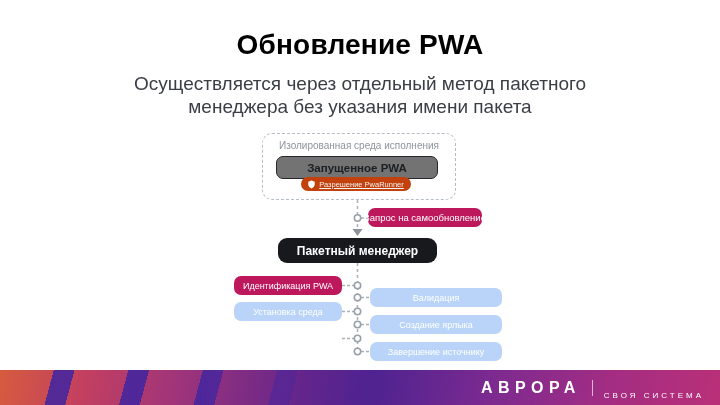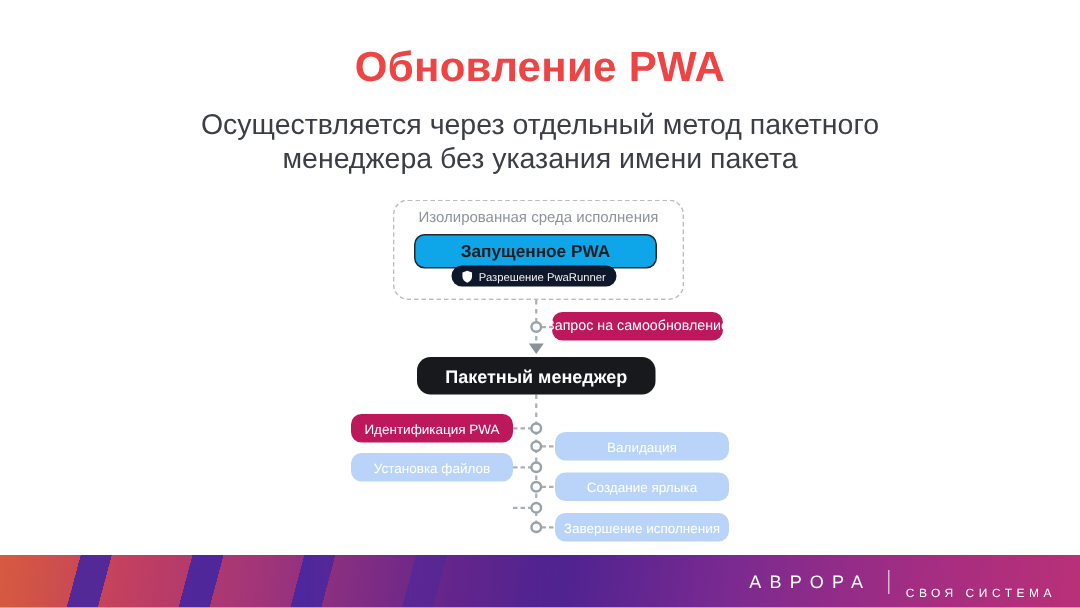--- a/index.html
+++ b/index.html
@@ -3,81 +3,81 @@
 <meta charset="utf-8">
 <style>
   html,body{margin:0;padding:0;background:#888;}
   .slide{
     position:relative;width:720px;height:405px;background:#ffffff;
     overflow:hidden;font-family:"Liberation Sans",sans-serif;
   }
   
   .title{
     position:absolute;top:29px;left:0;width:720px;text-align:center;
-    font-size:28px;font-weight:bold;color:#ef4444;letter-spacing:.2px;
+    font-size:28px;font-weight:bold;color:#000000;letter-spacing:.2px;
   }
   .subtitle{
     position:absolute;top:72px;left:0;width:720px;text-align:center;
     font-size:19px;line-height:23px;color:#3b3f45;font-weight:400;
   }
   
   .diagram{position:absolute;inset:0;padding-left:32px;}
   .env-box{
     position:absolute;left:262px;top:133px;width:194px;height:67px;
     border:1.5px dashed #b7bdc5;border-radius:10px;box-sizing:border-box;
   }
   .env-label{
     position:absolute;left:262px;top:140px;width:194px;text-align:center;
     font-size:10px;color:#8d939c;
   }
   .pwa-box{
     position:absolute;left:276px;top:156px;width:162px;height:23px;
-    background:#0ea5e9;border:1.5px solid #24282d;border-radius:7px;
+    background:#737373;border:1.5px solid #24282d;border-radius:7px;
     box-sizing:border-box;display:flex;align-items:center;justify-content:center;
     font-size:11.5px;font-weight:bold;color:#1b1e22;
   }
   .perm-pill{
     position:absolute;left:301px;top:177px;width:110px;height:14px;
-    background:#0f172a;border-radius:8px;display:flex;align-items:center;
-    justify-content:center;gap:4px;color:#f2f3f4;font-size:7.5px;
+    background:#c2410c;border-radius:8px;display:flex;align-items:center;
+    justify-content:center;gap:4px;color:#f2f3f4;font-size:7.5px;text-decoration:underline;
   }
   .chip{
     position:absolute;display:flex;align-items:center;justify-content:center;
     color:#ffffff;font-size:9px;border-radius:7px;white-space:nowrap;
   }
   .chip.bright{background:#be185d;}
   .chip.light{background:#b9d4f8;}
   .request{left:368px;top:208px;width:114px;height:19px;font-size:9.5px;}
   .manager{
     position:absolute;left:278px;top:238px;width:159px;height:25px;
     background:#17191d;border-radius:9px;display:flex;align-items:center;
     justify-content:center;color:#ffffff;font-size:12px;font-weight:bold;
   }
   .stepL{left:234px;width:108px;height:19px;}
-  .stepR{left:370px;width:116px;height:19px;text-align:right;}
+  .stepR{left:370px;width:132px;height:19px;text-align:right;}
   .svg-overlay{position:absolute;inset:0;pointer-events:none;}
   
   .footer{
     position:absolute;left:0;top:370px;width:720px;height:35px;
     background:linear-gradient(98deg,#d65b3f 0%,#c23f60 12%,#a23579 24%,
       #63258c 42%,#4f2390 52%,#7c2a90 68%,#a42d82 85%,#b93077 100%);
   }
   .stripes{
     position:absolute;inset:0;
     background:repeating-linear-gradient(105deg,
       transparent 0px,transparent 52px,
       rgba(70,38,158,0.9) 52px,rgba(70,38,158,0.9) 72px);
     -webkit-mask-image:linear-gradient(to right,#000 0%,#000 28%,transparent 52%);
     mask-image:linear-gradient(to right,#000 0%,#000 28%,transparent 52%);
   }
   .brandbar{
     position:absolute;right:16px;top:0;height:35px;display:flex;
     align-items:center;gap:11px;color:#ffffff;
   }
-  .brand{font-size:12px;font-weight:normal;letter-spacing:5.5px;}
+  .brand{font-size:16px;font-weight:bold;letter-spacing:5.5px;}
   .brand-divider{width:1px;height:16px;background:rgba(255,255,255,.65);}
   .tagline{font-size:8px;letter-spacing:3px;font-weight:400;margin-top:16px;}
 </style>
 </head>
 <body>
 
 <div class="slide">
 
   <div class="title">Обновление PWA</div>
   <div class="subtitle">
@@ -122,25 +122,25 @@
         <path d="M6 0 L11.5 2.2 V7 C11.5 10.3 8.8 12.6 6 13.8 C3.2 12.6 0.5 10.3 0.5 7 V2.2 Z" fill="#ffffff"></path>
       </svg>
       <span>Разрешение PwaRunner</span>
     </div>
 
     <div class="chip bright request">Запрос на самообновление</div>
 
     <div class="manager">Пакетный менеджер</div>
 
     <div class="chip bright stepL" style="top:276px">Идентификация PWA</div>
-    <div class="chip light stepL" style="top:302px">Установка файлов</div>
+    <div class="chip light stepL" style="top:302px">Установка среда</div>
 
     <div class="chip light stepR" style="top:288px">Валидация</div>
     <div class="chip light stepR" style="top:315px">Создание ярлыка</div>
-    <div class="chip light stepR" style="top:342px">Завершение исполнения</div>
+    <div class="chip light stepR" style="top:342px">Завершение источнику</div>
 
   </div>
 
   <div class="footer">
     <div class="stripes"></div>
     <div class="brandbar">
       <span class="brand">АВРОРА</span>
       <span class="brand-divider"></span>
       <span class="tagline">СВОЯ СИСТЕМА</span>
     </div>

